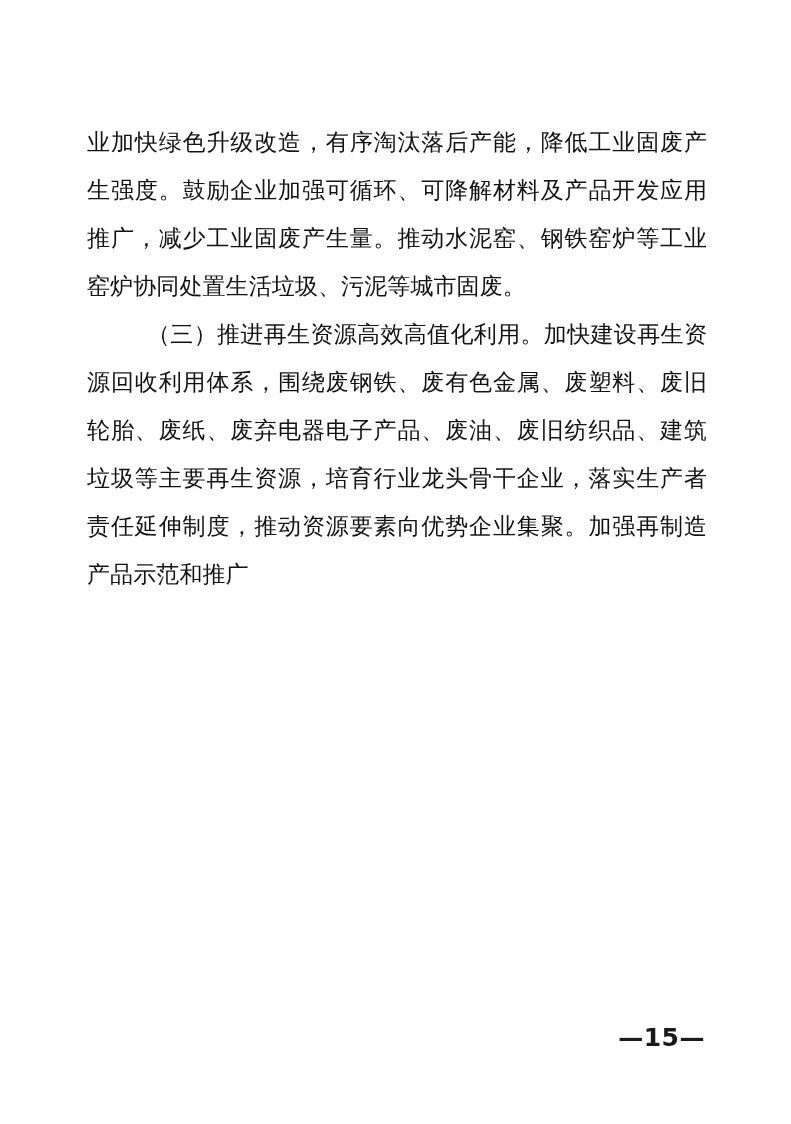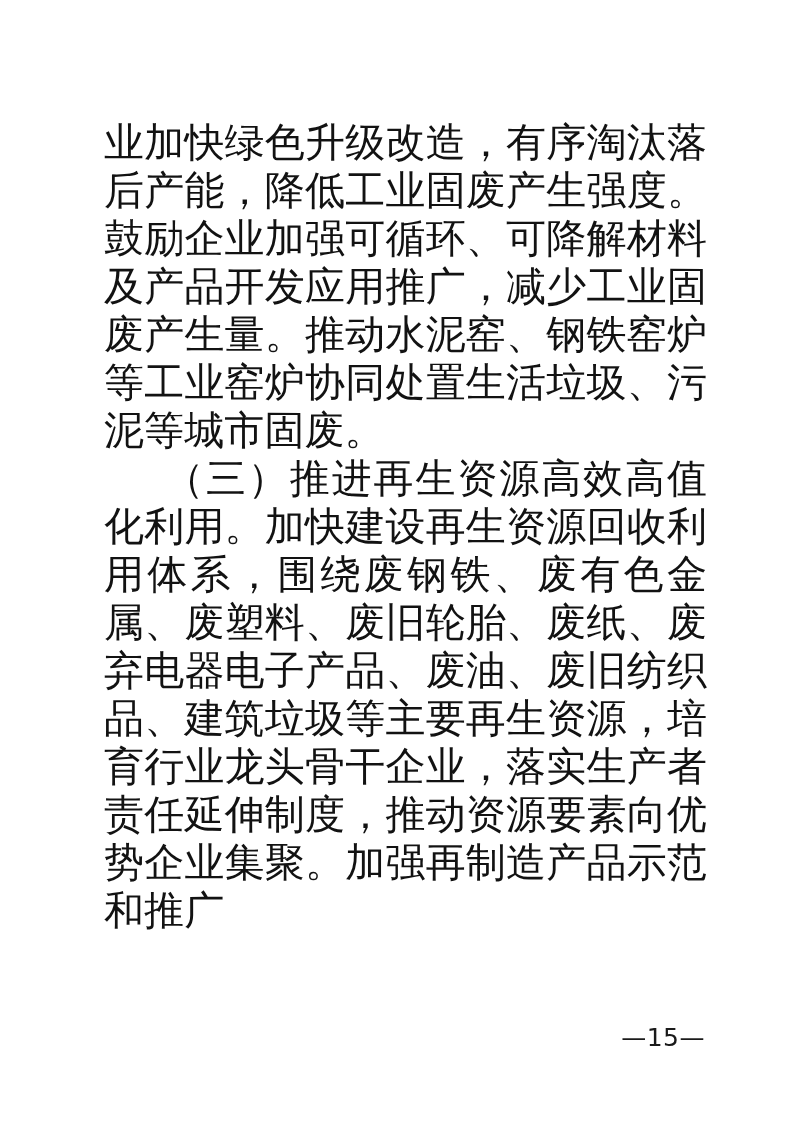--- a/index.html
+++ b/index.html
@@ -23,23 +23,23 @@
 
   
   #doc-body {
     position: absolute;
     left: 87px;
     top: 118px;
     width: 620px;
   }
 
   .para {
-    margin: 0 0 0 17px;
+    margin: 0 0 0 0;
     color: #121212;
-    font-size: 40px;
+    font-size: 23px;
     line-height: 48px;
     text-align: justify;
     text-justify: inter-character;
     text-align-last: left;
     letter-spacing: 0.1px;
     word-break: break-all;
     -webkit-font-smoothing: none;
   }
 
   .para.indent {
@@ -48,20 +48,21 @@
 
   
   #page-footer {
     position: absolute;
     left: 0;
     top: 1022px;
     width: 791px;
     text-align: right;
     padding-right: 86px;
     box-sizing: border-box;
+    font-weight: bold;
   }
 
   #page-number {
     color: #1a1a1a;
     font-size: 25px;
     line-height: 32px;
     letter-spacing: 0.5px;
     font-family: "DejaVu Sans", "Liberation Sans", sans-serif;
   }
 </style>

